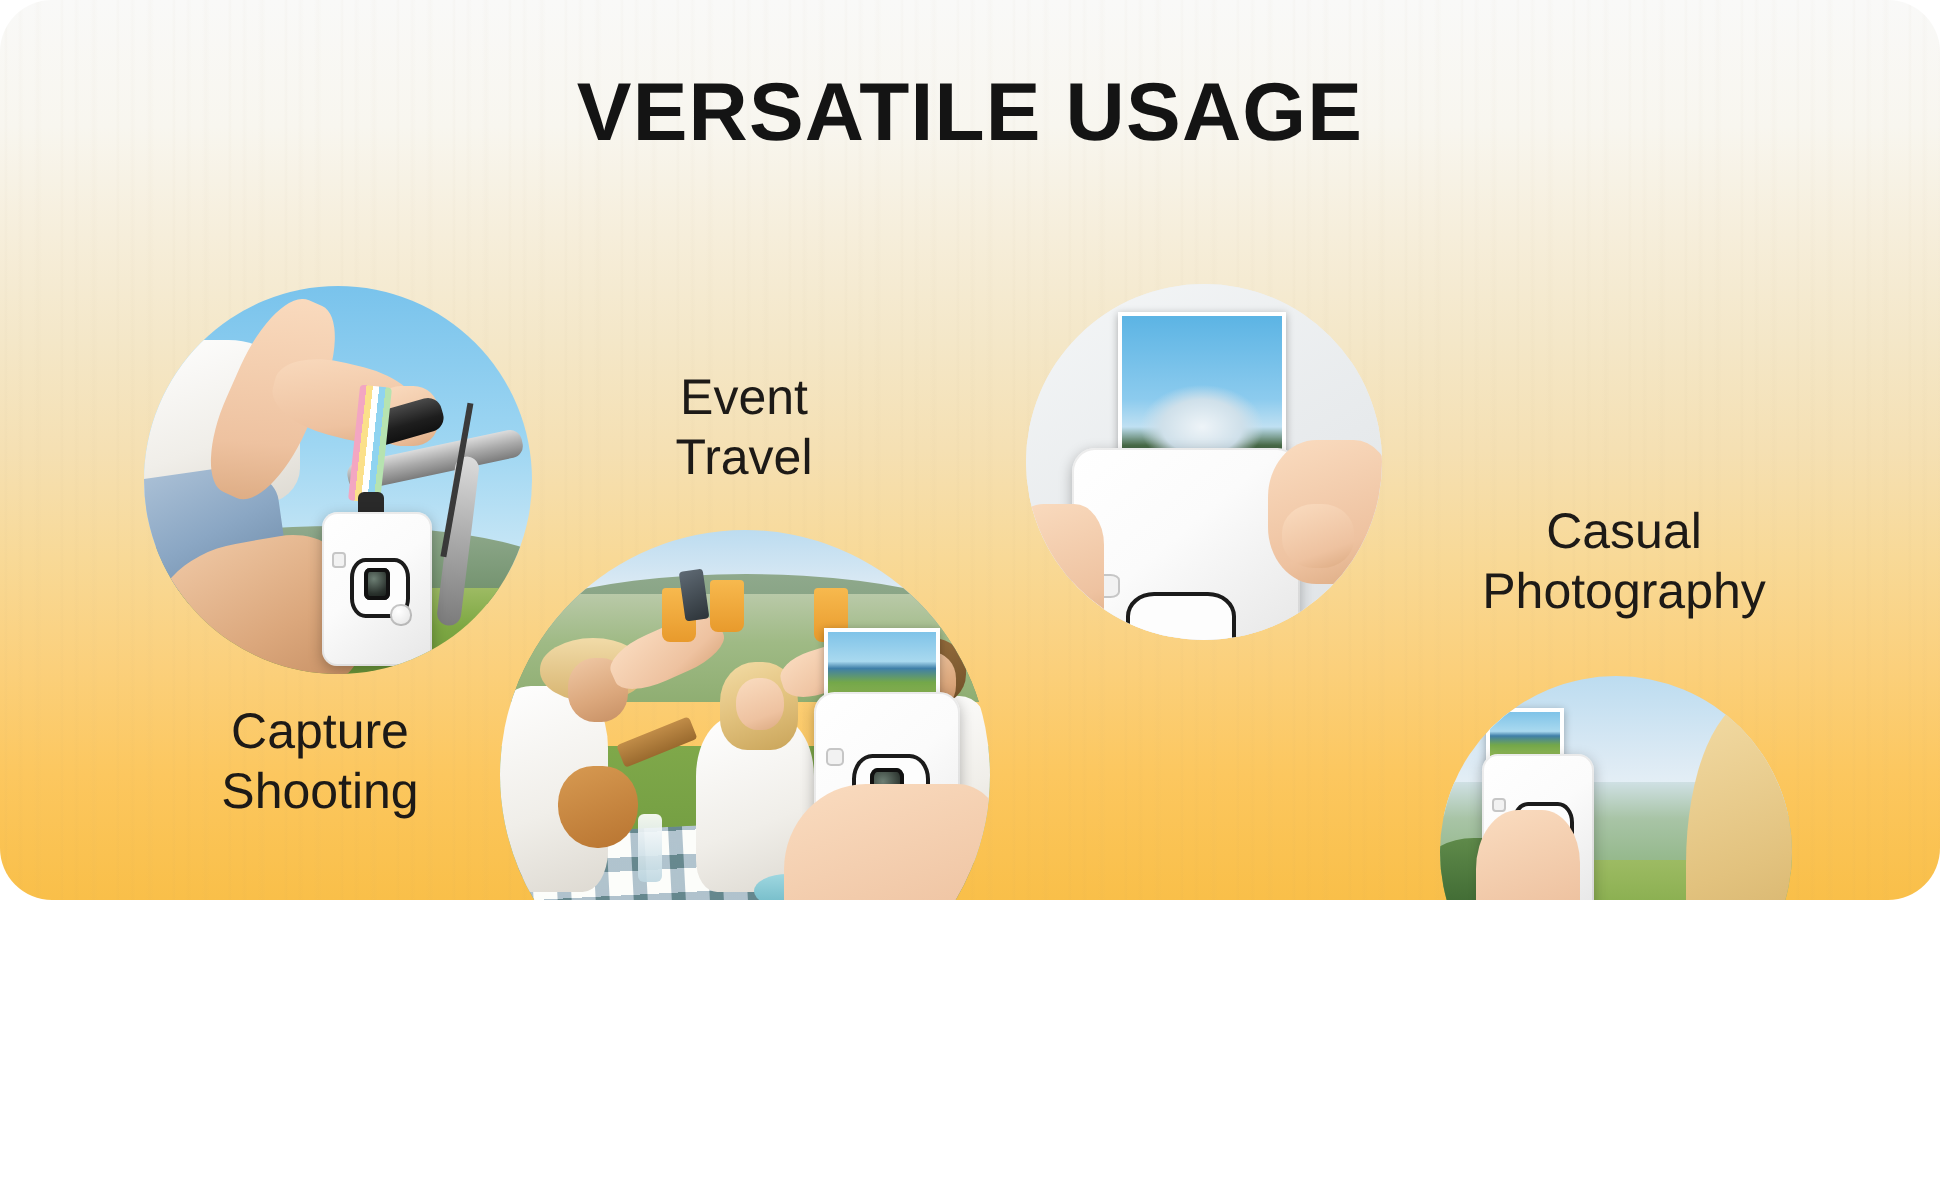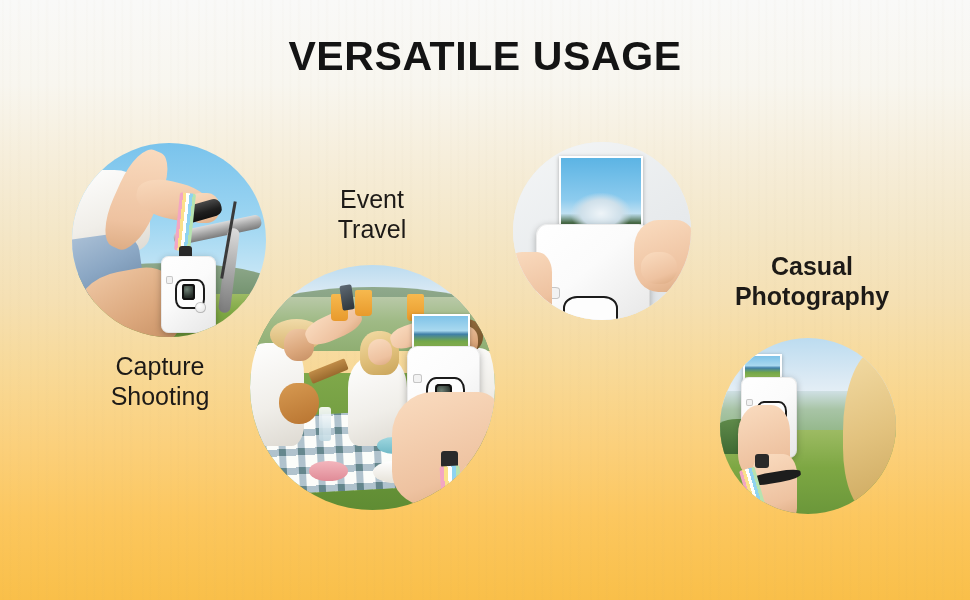--- a/index.html
+++ b/index.html
@@ -7,34 +7,35 @@
     padding: 0;
     background: #ffffff;
   }
   body {
     font-family: "Liberation Sans", sans-serif;
   }
 
   #poster {
     position: relative;
     width: 970px;
-    height: 600px;
+    height: 450px;
     overflow: hidden;
     
     background:
       linear-gradient(180deg,
         #f9f9f8 0%,
         #f8f6ef 14%,
         #f6eedb 26%,
         #f4e7c8 38%,
         #f5e0b3 50%,
         #f8d997 62%,
         #fbd07c 74%,
         #fcc75f 86%,
         #f9bf49 100%);
+    border-radius: 26px;
   }
 
   
   #grain {
     position: absolute;
     inset: 0;
     pointer-events: none;
     opacity: .33;
     background-image: repeating-linear-gradient(
       90deg,
@@ -393,16 +394,16 @@
 
       <div class="skin-l" style="left:10%; top:38%; width:30%; height:42%; border-radius:40% 36% 26% 34%;"></div>
       <div class="skin-l" style="left:18%; top:66%; width:26%; height:38%; border-radius:30% 30% 20% 20%;"></div>
       <div style="position:absolute; left:16%; top:76%; width:30%; height:6%;
                   background:#1d1d1d; border-radius:40%; transform:rotate(-10deg);"></div>
       <div class="strap-tag" style="left:20%; top:66%; width:8%; height:8%;"></div>
       <div class="strap" style="left:14%; top:74%; width:9%; height:26%; transform:rotate(-16deg);"></div>
     </div>
   </div>
 
-  <div class="label" style="left:702px; top:252px; width:220px; text-align:center;font-weight:bold;">Casual
+  <div class="label" style="left:702px; top:252px; width:220px; text-align:center;">Casual
 Photography</div>
 
 </div>
 
 </body></html>

